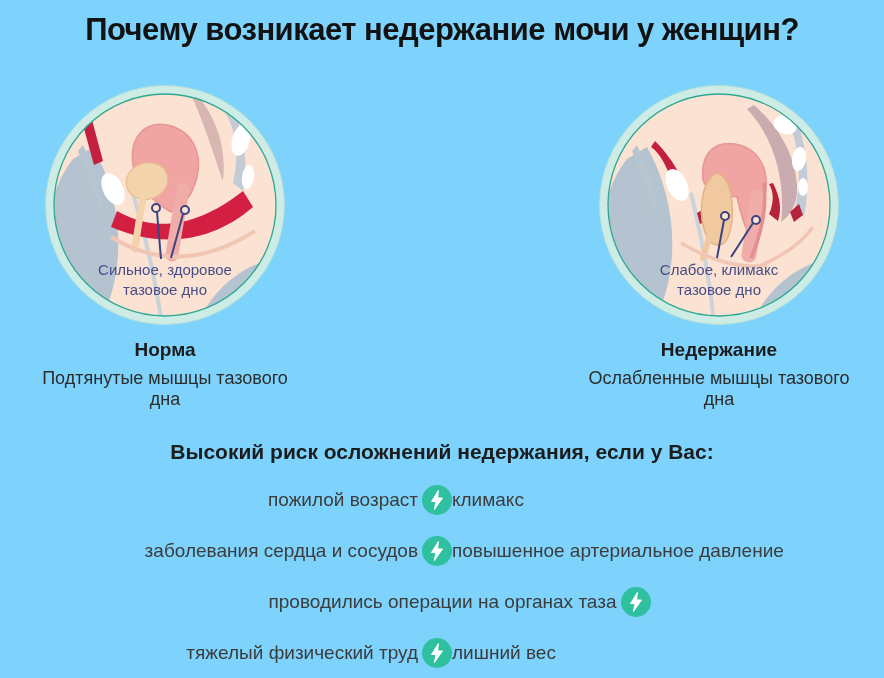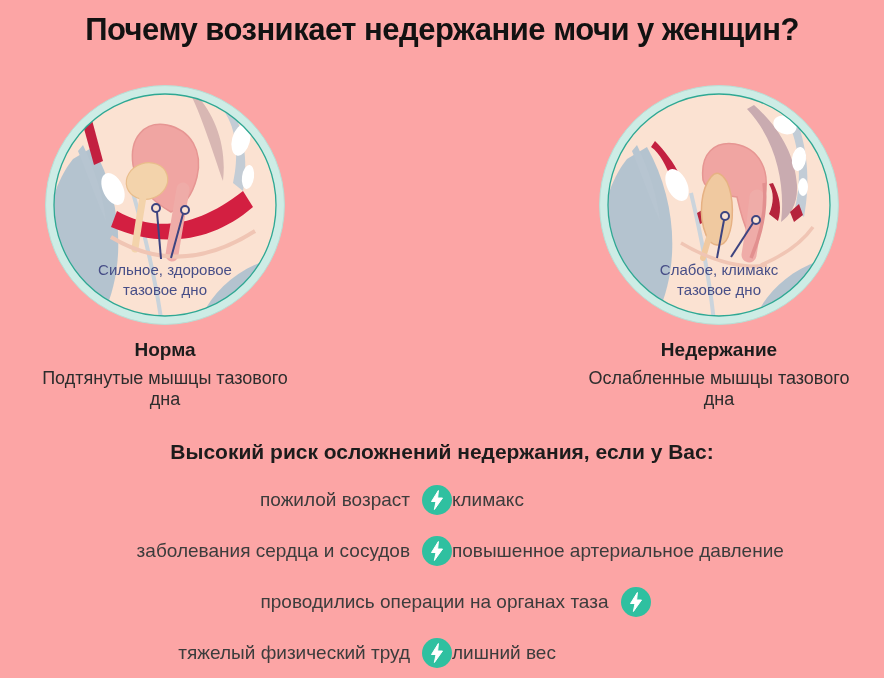--- a/index.html
+++ b/index.html
@@ -1,38 +1,38 @@
 <!DOCTYPE html>
 <html lang="ru"><head>
 <meta charset="utf-8">
 <style>
   html,body{margin:0;padding:0;background:#ffffff;}
   .canvas{
-    position:relative;width:884px;height:678px;background:#fca5a5;
+    position:relative;width:884px;height:678px;background:#7dd3fc;
     font-family:"Liberation Sans","DejaVu Sans",sans-serif;overflow:hidden;
   }
   .page-title{
     position:absolute;top:12px;left:0;width:884px;margin:0;
     text-align:center;font-size:31px;font-weight:bold;color:#121212;letter-spacing:-0.5px;
   }
   .figure{position:absolute;top:85px;width:280px;}
   .figure.left{left:25px;} .figure.right{left:579px;}
   .circle-wrap{position:relative;width:240px;margin:0 auto;}
   .circle-wrap svg{display:block;width:240px;height:240px;}
   .circle-label{
     position:absolute;top:175px;left:50%;transform:translateX(-50%);
     width:164px;text-align:center;font-size:15px;line-height:1.32;color:#474e87;
   }
   .fig-name{margin-top:14px;text-align:center;font-size:19px;font-weight:bold;color:#1c1c1c;}
   .fig-desc{margin-top:7px;text-align:center;font-size:18px;color:#2d2d2d;}
   .risk{position:absolute;top:424px;left:0;width:884px;}
   .risk-heading{text-align:center;font-size:21px;font-weight:bold;color:#1c1c1c;margin:16px;}
   .risk-rows{margin-top:16px;}
   .risk-row{display:flex;align-items:center;justify-content:center;height:40px;margin-bottom:11px;}
-  .risk-left{flex:0 0 387px;box-sizing:border-box;padding-right:12px;text-align:right;font-size:19px;color:#3c3c3c;}
+  .risk-left{flex:0 0 387px;box-sizing:border-box;padding-right:4px;text-align:right;font-size:19px;color:#3c3c3c;}
   .risk-right{flex:0 0 397px;box-sizing:border-box;text-align:left;font-size:19px;color:#3c3c3c;}
   .bolt{flex:0 0 30px;width:30px;height:30px;}
   .bolt svg{display:block;width:30px;height:30px;}
 </style>
 </head>
 <body>
 
 <div class="canvas">
 
   <h1 class="page-title">Почему возникает недержание мочи у женщин?</h1>

